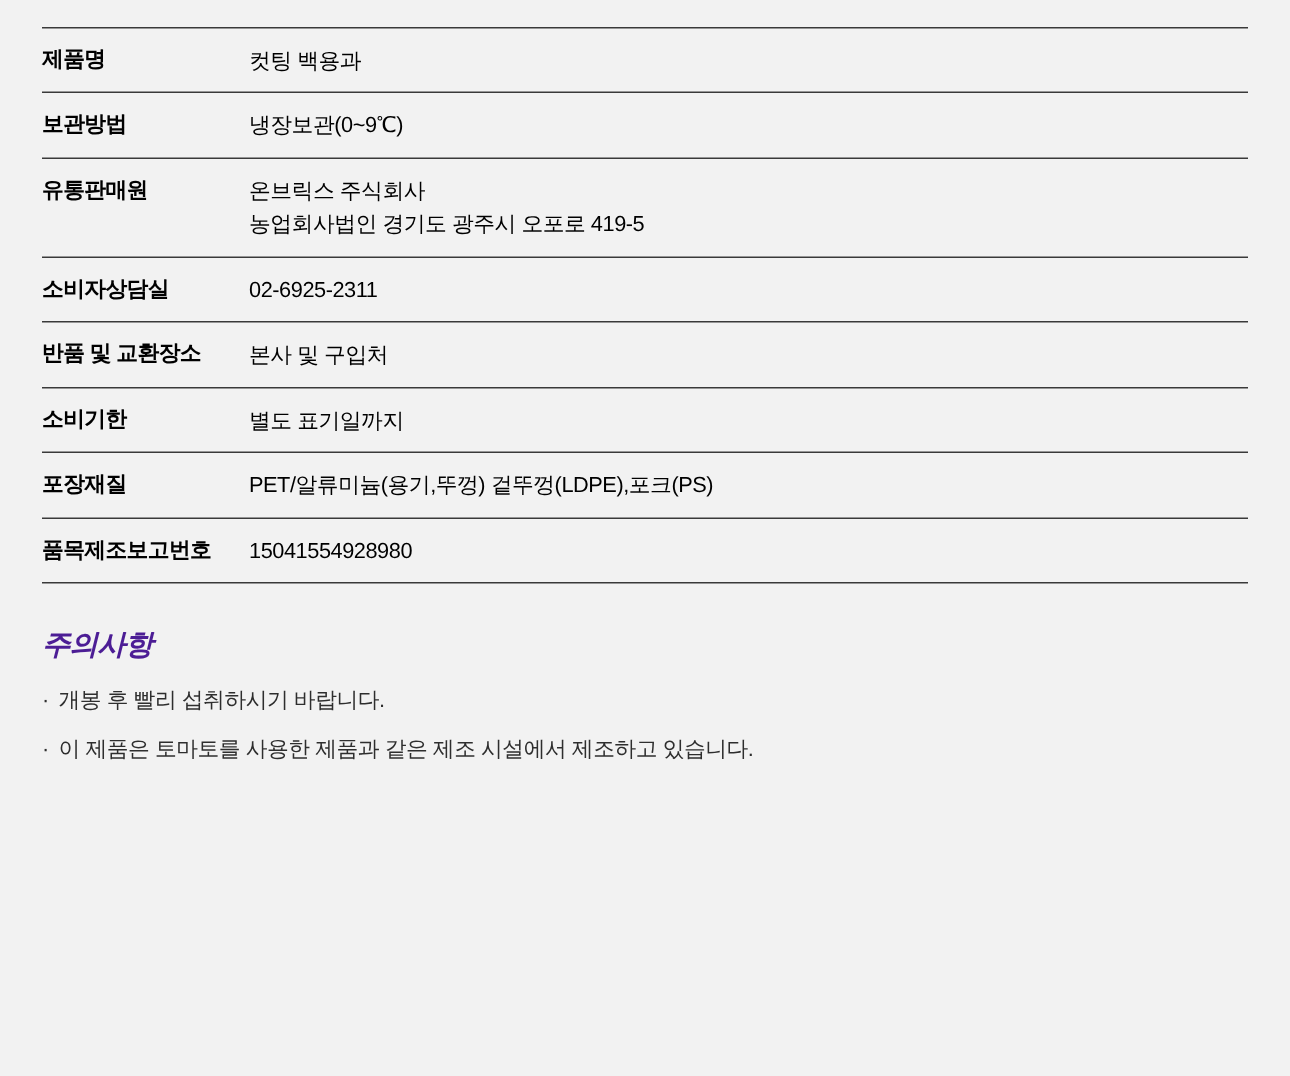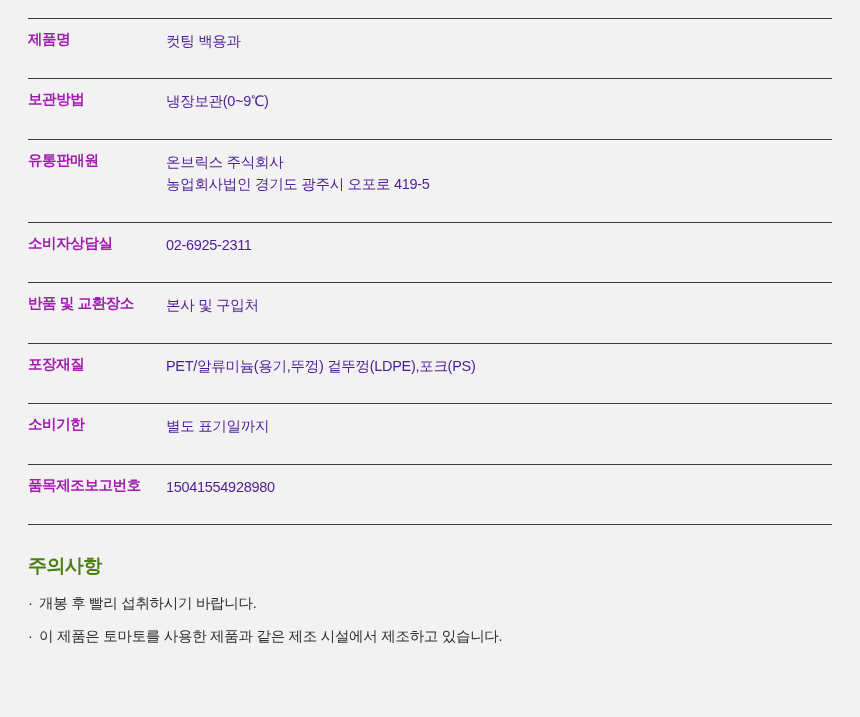--- a/index.html
+++ b/index.html
@@ -33,44 +33,45 @@
   }
   .info-table tr:first-child {
     border-top: 1px solid #3a3a3a;
   }
   .info-table th {
     width: 138px;
     text-align: left;
     vertical-align: top;
     font-size: 14.5px;
     font-weight: bold;
-    color: #a21caf;
+    color: #000000;
     padding: 11px 0 11px 0;
     letter-spacing: -0.4px;
     white-space: nowrap;
   }
   .info-table td {
     vertical-align: top;
     font-size: 14.5px;
     font-weight: normal;
-    color: #4c1d95;
-    padding: 11px 0 26px 0;
+    color: #000000;
+    padding: 11px 0 9px 0;
     letter-spacing: -0.3px;
     line-height: 1.55;
   }
   .info-table td .line {
     display: block;
   }
   
   .caution-title {
     font-size: 19px;
     font-weight: bold;
-    color: #4d7c0f;
+    color: #4c1d95;
     margin: 28px 0 14px 0;
     letter-spacing: -0.6px;
+    font-style: italic;
   }
   .caution-list {
     list-style: none;
     margin: 0;
     padding: 0;
   }
   .caution-list li {
     font-size: 14.5px;
     color: #2e2e2e;
     letter-spacing: -0.3px;
@@ -117,29 +118,29 @@
           <span class="line">02-6925-2311</span>
         </td>
       </tr>
       <tr>
         <th>반품 및 교환장소</th>
         <td>
           <span class="line">본사 및 구입처</span>
         </td>
       </tr>
       <tr>
+        <th>소비기한</th>
+        <td>
+          <span class="line">별도 표기일까지</span>
+        </td>
+      </tr>
+      <tr>
         <th>포장재질</th>
         <td>
           <span class="line">PET/알류미늄(용기,뚜껑) 겉뚜껑(LDPE),포크(PS)</span>
-        </td>
-      </tr>
-      <tr>
-        <th>소비기한</th>
-        <td>
-          <span class="line">별도 표기일까지</span>
         </td>
       </tr>
       <tr>
         <th>품목제조보고번호</th>
         <td>
           <span class="line">15041554928980</span>
         </td>
       </tr>
     </tbody>
   </table>

